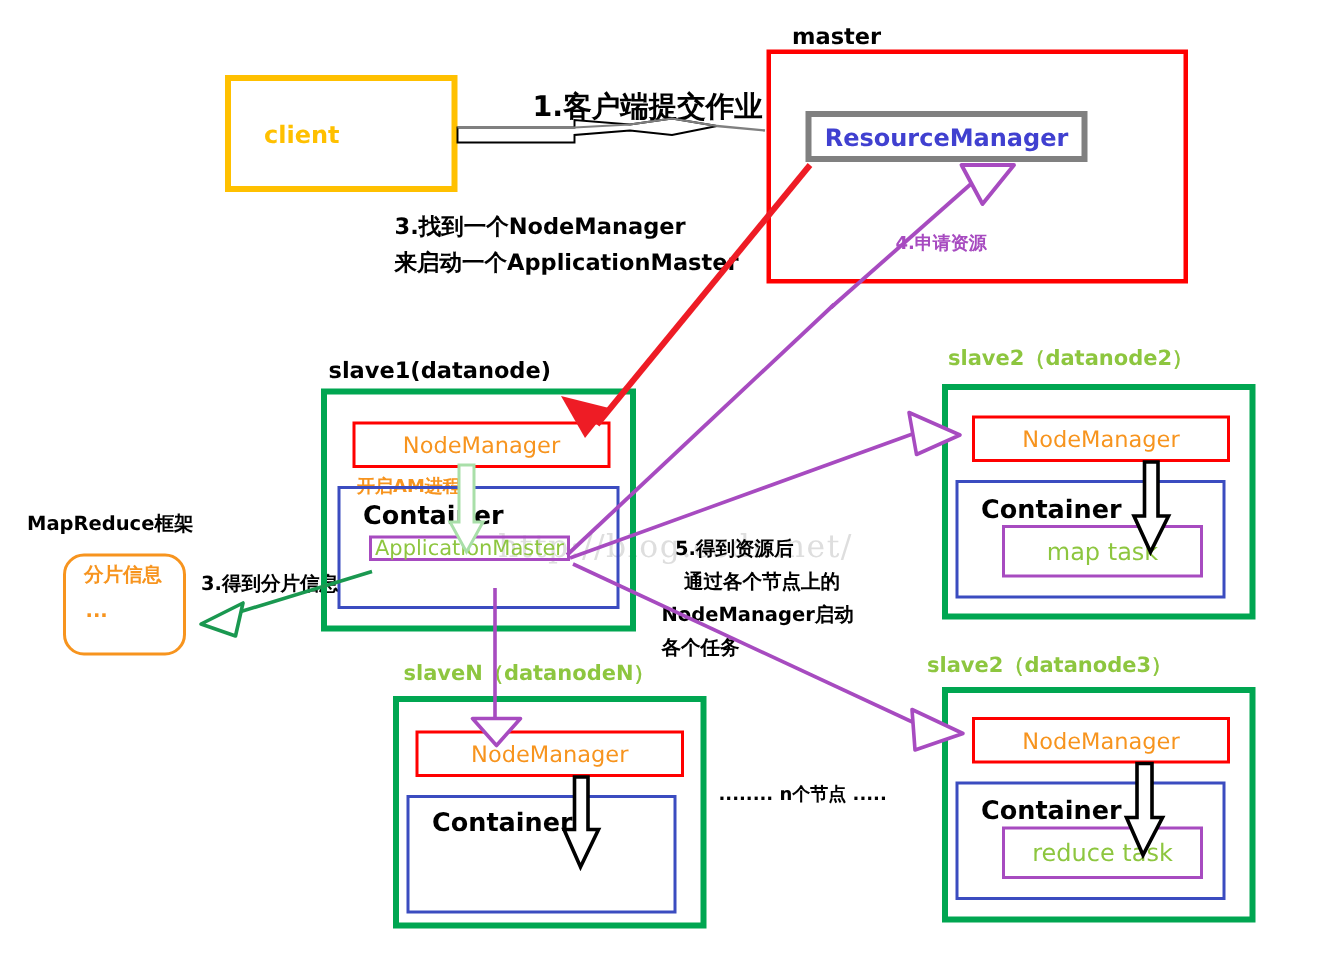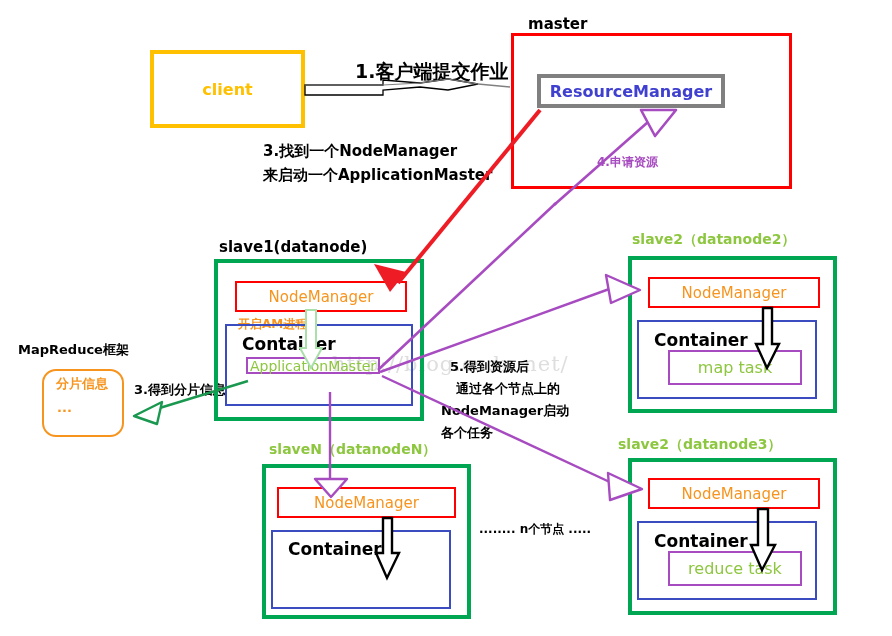--- a/index.html
+++ b/index.html
@@ -53,21 +53,21 @@
   .lbl-orange { color: #f7941e; }
   .lbl-nm { color: #f7941e; font-size: 15px; }
   .lbl-task { color: #8dc63f; font-size: 16px; }
   .lbl-container { color: #000000; font-size: 17px; }
   .lbl-purple { color: #a74bc0; }
 
   #client-box {
     border: 4px solid #ffc000;
     display: flex;
     align-items: center;
-    justify-content: center;
+    padding-left: 22px;
   }
   #client-label { color: #ffc000; font-size: 16px; font-weight: bold; }
 
   #master-box { border: 3px solid #ff0000; }
   #rm-box {
     border: 4px solid #808080;
     display: flex;
     align-items: center;
     justify-content: center;
   }

